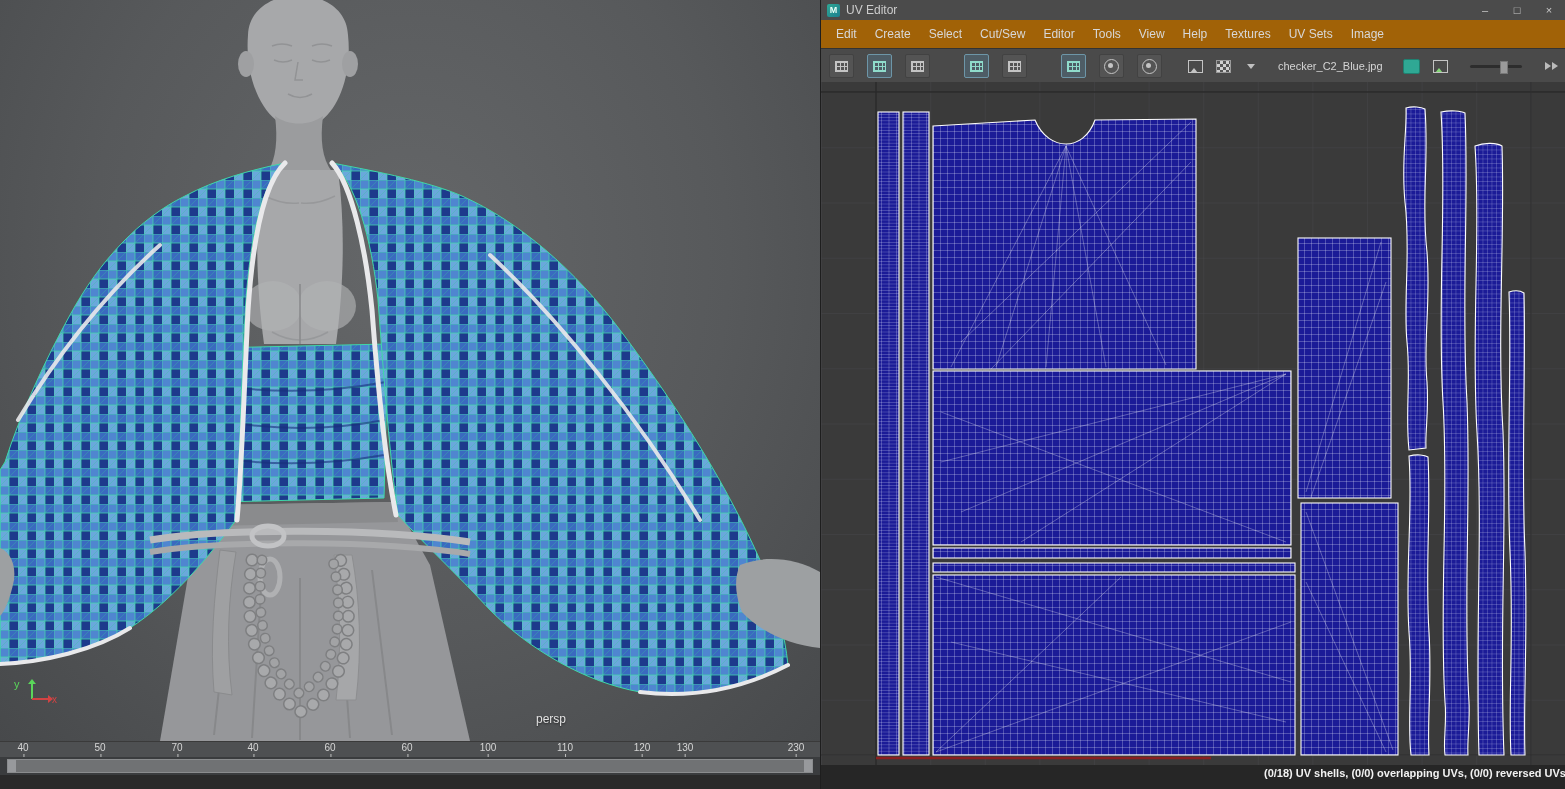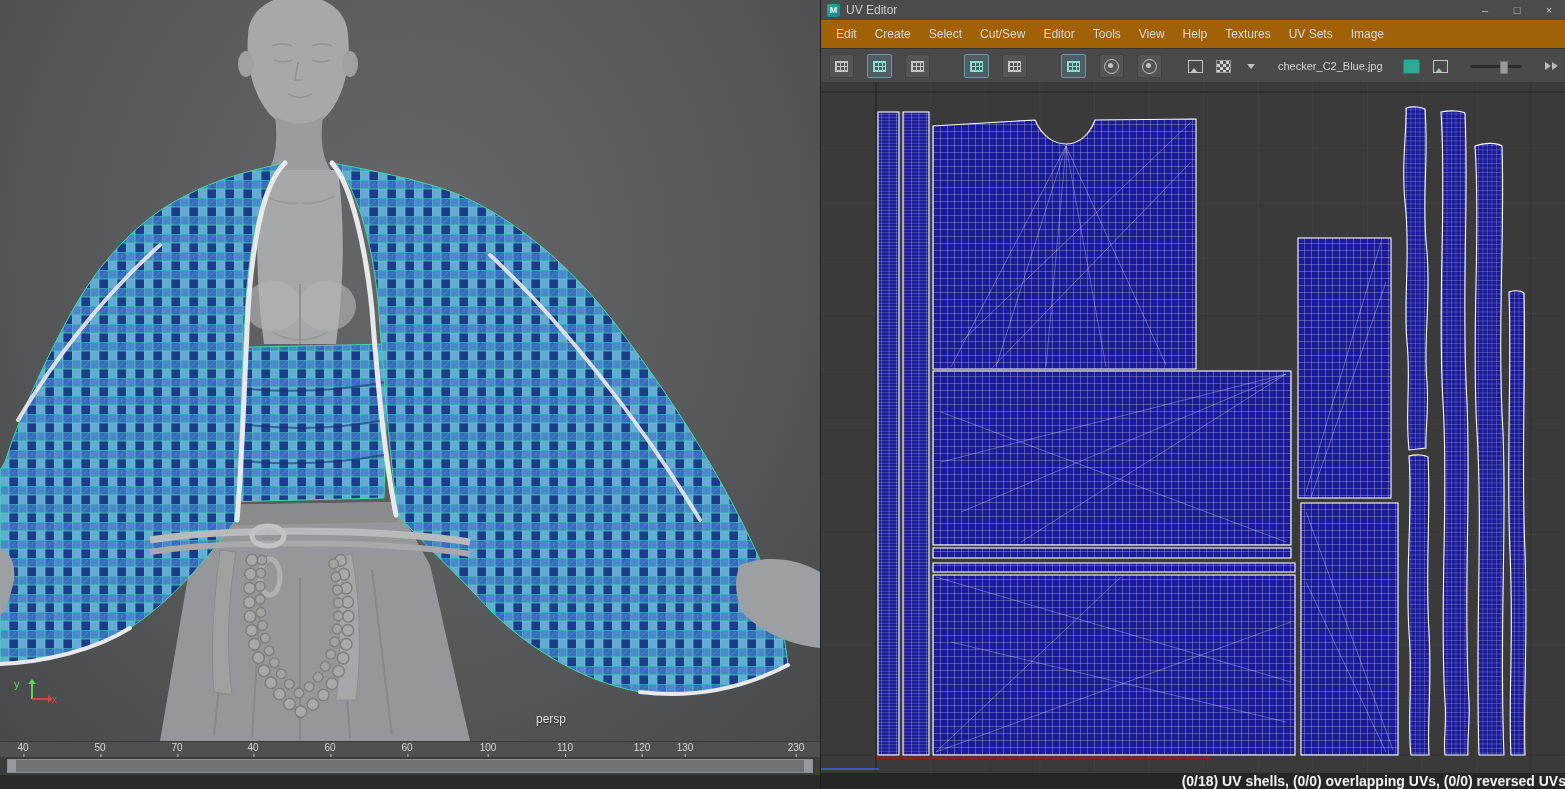--- a/index.html
+++ b/index.html
@@ -52,21 +52,21 @@
       background-image:linear-gradient(45deg,#cfcfcf 25%,transparent 25%,transparent 75%,#cfcfcf 75%),linear-gradient(45deg,#cfcfcf 25%,transparent 25%,transparent 75%,#cfcfcf 75%);
       background-size:6px 6px;background-position:0 0,3px 3px;background-color:#555;}
   .caret-down{width:0;height:0;border-left:4px solid transparent;border-right:4px solid transparent;border-top:5px solid #c0c0c0;margin:0 3px;flex:0 0 auto;}
   .texlabel{color:#d4d4d4;font-size:11px;margin:0 7px;white-space:nowrap;}
   .icon-teal-sq{width:15px;height:13px;background:#2fa894;border:1px solid #1f8070;border-radius:2px;flex:0 0 auto;}
   .slider{width:52px;height:3px;background:#2d2d2d;border-radius:2px;position:relative;margin:0 9px;flex:0 0 auto;}
   .slider-handle{position:absolute;left:58%;top:-4px;width:6px;height:11px;background:#9a9a9a;border:1px solid #777;}
   .dbl-arrow{display:flex;margin-left:auto;flex:0 0 auto;}
   .tri-right{width:0;height:0;border-top:4px solid transparent;border-bottom:4px solid transparent;border-left:6px solid #bbb;margin-left:1px;}
   .canvas{position:absolute;left:0;top:82px;width:745px;height:691px;background:#3a3a3a;}
-  .statusbar{position:absolute;left:0;bottom:0;width:745px;height:16px;background:#262626;color:#f2f2f2;font-size:14px;font-weight:bold;text-align:right;line-height:16px;white-space:nowrap;overflow:hidden;}
+  .statusbar{position:absolute;left:0;bottom:0;width:745px;height:24px;background:#262626;color:#f2f2f2;font-size:11px;font-weight:bold;text-align:right;line-height:16px;white-space:nowrap;overflow:hidden;}
 </style>
 </head>
 <body>
 
 <div class="app">
 
   <div class="vp">
     <svg width="820" height="741" viewBox="0 0 820 741">
       <defs>
         <pattern id="kimono" width="18" height="18" patternUnits="userSpaceOnUse">

